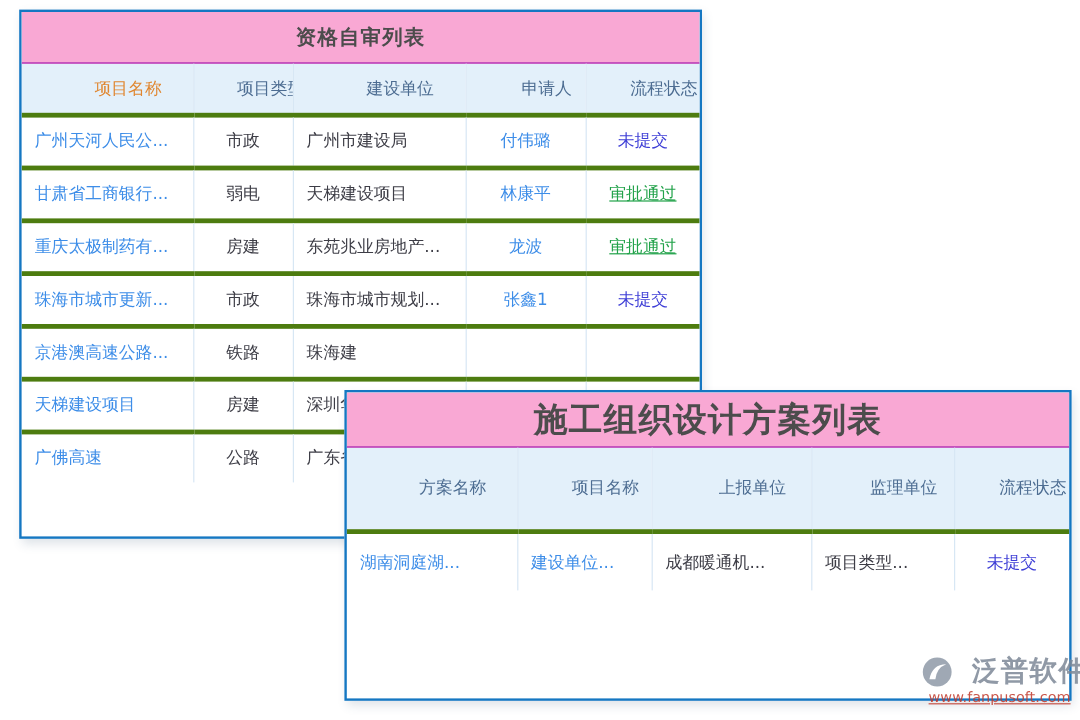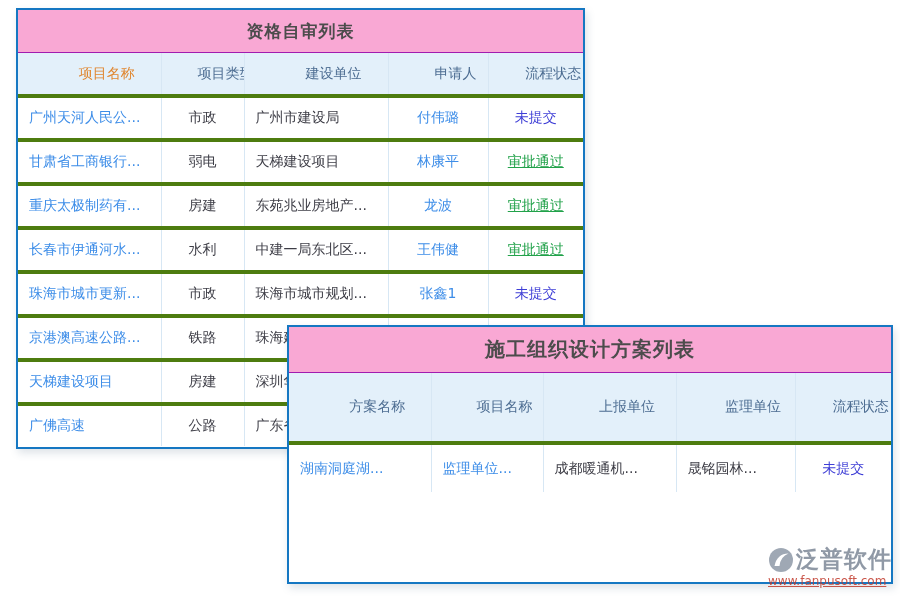--- a/index.html
+++ b/index.html
@@ -14,21 +14,21 @@
     box-shadow:2px 4px 8px rgba(70,100,130,.18);
   }
   #win-qual{left:16px;top:8px;width:569px;height:441px;z-index:1;}
   #win-constr{left:287px;top:325px;width:606px;height:259px;z-index:2;}
   .win-title{
     display:flex;align-items:center;justify-content:center;
     background:#f9a8d4;border-bottom:1px solid #a21caf;
     font-weight:bold;color:#4c4c4c;letter-spacing:1px;
   }
   #win-qual .win-title{height:42px;font-size:17px;}
-  #win-constr .win-title{height:45px;font-size:20px;}
+  #win-constr .win-title{height:45px;font-size:28px;}
   table{border-collapse:collapse;table-layout:fixed;width:100%;}
   th{
     background:#e3f0fa;color:#4d6d92;font-weight:normal;font-size:14px;
     text-align:center;overflow:hidden;white-space:nowrap;padding-left:36px;
   }
   #win-qual th{height:39px;}
   #win-constr th{height:66px;}
   td{
     font-size:14px;color:#3d3d46;background:#fff;overflow:hidden;
     white-space:nowrap;text-align:center;
@@ -38,28 +38,28 @@
   th + th, td + td{border-left:1px solid #d7e7f4;}
   tbody tr td{border-top:4px solid #4d7c0f;}
   td.left{text-align:left;padding-left:11px;padding-right:4px;}
   .lnk{color:#3d8de8;cursor:pointer;}
   .status{cursor:pointer;margin-top:44px;}
   .status.u{text-decoration:underline;}
   .watermark{
     position:absolute;left:768px;top:544px;width:130px;z-index:3;
     opacity:.85;pointer-events:none;
   }
-  .wm-row{display:flex;align-items:center;gap:2px;}
+  .wm-row{display:flex;align-items:center;gap:16px;}
   .wm-brand{
     font-size:23px;font-weight:bold;color:#7d8897;letter-spacing:1px;
     white-space:nowrap;
   }
   .wm-url{
     font-size:12px;color:#c0392b;text-decoration:underline;
-    margin-top:-1px;text-align:left;white-space:nowrap;
+    margin-top:-1px;text-align:center;white-space:nowrap;
   }
 </style>
 </head>
 <body>
 
 <div class="window" id="win-qual">
   <div class="win-title">资格自审列表</div>
   <table>
     <colgroup>
         <col style="width:143px">
@@ -90,27 +90,20 @@
         <td>弱电</td>
         <td class="left">天梯建设项目</td>
         <td class="lnk">林康平</td>
         <td><span class="status u" style="color: rgb(34, 162, 74);">审批通过</span></td>
       </tr>
       <tr>
         <td class="left lnk">重庆太极制药有...</td>
         <td>房建</td>
         <td class="left">东苑兆业房地产...</td>
         <td class="lnk">龙波</td>
-        <td><span class="status u" style="color: rgb(34, 162, 74);">审批通过</span></td>
-      </tr>
-      <tr>
-        <td class="left lnk">长春市伊通河水...</td>
-        <td>水利</td>
-        <td class="left">中建一局东北区...</td>
-        <td class="lnk">王伟健</td>
         <td><span class="status u" style="color: rgb(34, 162, 74);">审批通过</span></td>
       </tr>
       <tr>
         <td class="left lnk">珠海市城市更新...</td>
         <td>市政</td>
         <td class="left">珠海市城市规划...</td>
         <td class="lnk">张鑫1</td>
         <td><span class="status" style="color: rgb(62, 62, 214);">未提交</span></td>
       </tr>
       <tr>
@@ -153,23 +146,23 @@
         <th>方案名称</th>
         <th>项目名称</th>
         <th>上报单位</th>
         <th>监理单位</th>
         <th>流程状态</th>
       </tr>
     </thead>
     <tbody>
       <tr>
         <td class="left lnk">湖南洞庭湖...</td>
-        <td class="left lnk">监理单位...</td>
+        <td class="left lnk">建设单位...</td>
         <td class="left">成都暖通机...</td>
-        <td class="left">晟铭园林...</td>
+        <td class="left">项目类型...</td>
         <td><span class="status" style="color: rgb(62, 62, 214);">未提交</span></td>
       </tr>
     </tbody>
   </table>
 </div>
 
 <div class="watermark">
   <div class="wm-row">
     <span style="display:inline-flex;">
       <svg width="26" height="26" viewBox="0 0 26 26">

